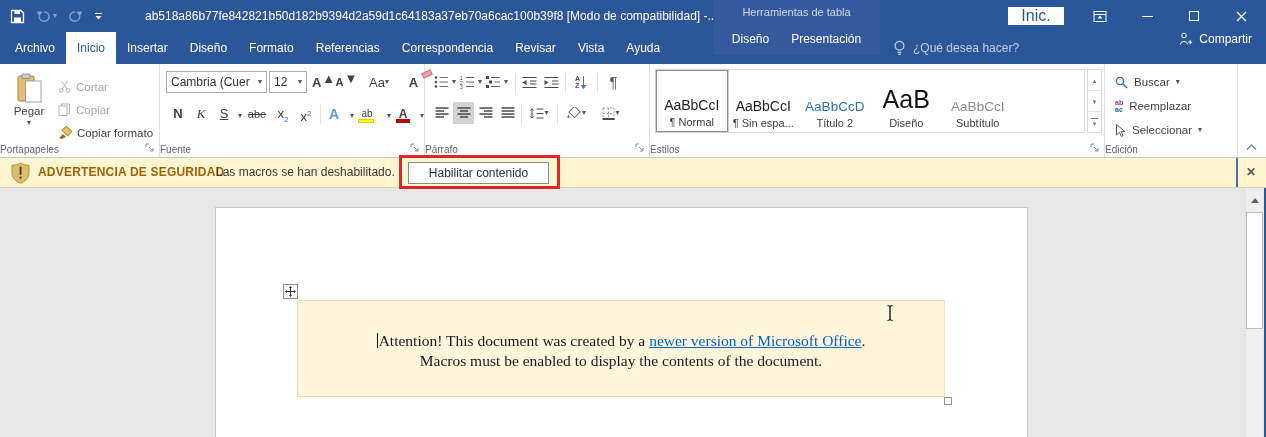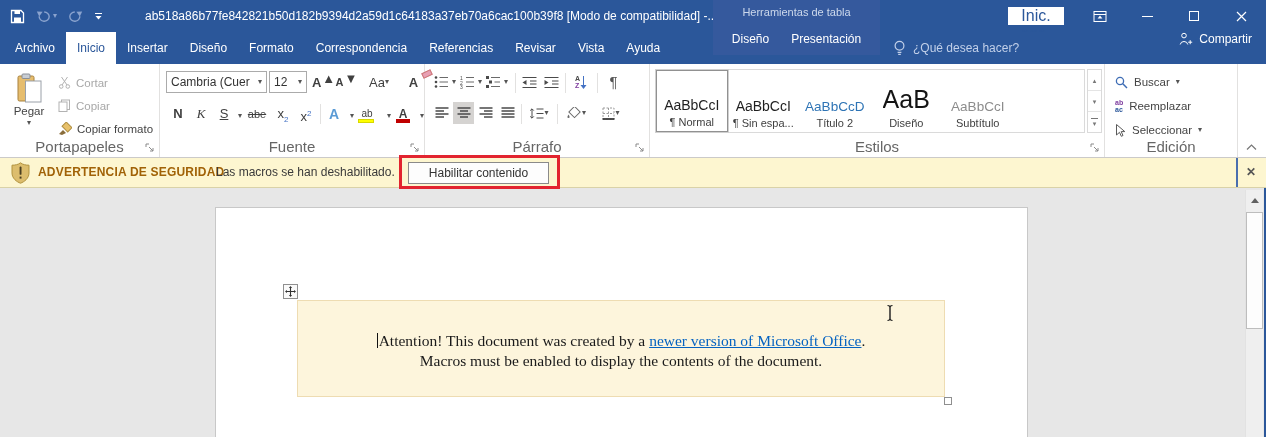--- a/index.html
+++ b/index.html
@@ -25,23 +25,23 @@
   
   .tabrow{position:absolute;left:0;top:32px;width:1266px;height:32px;background:#2b579a;display:flex;padding-left:4px}
   .tab{color:#fff;font-size:12px;line-height:32px;padding:0 11px;white-space:nowrap}
   .tab.active{background:#fff;color:#2b579a}
   .tellme{position:absolute;left:893px;top:32px;height:32px;display:flex;align-items:center;gap:7px;color:#c2d0e9;font-size:12px;z-index:3}
   .share{position:absolute;right:14px;top:32px;height:32px;display:flex;gap:6px;color:#fff;font-size:12px;z-index:3}
 
   
   .ribbon{position:absolute;left:0;top:64px;width:1266px;height:94px;background:#fff;border-bottom:1px solid #cbcac9}
   .grp{position:absolute;top:0;height:93px;border-right:1px solid #e2e1e0}
-  .grp-label{position:absolute;bottom:2px;left:0;right:0;text-align:center;font-size:15px;color:#666}
+  .grp-label{position:absolute;bottom:2px;left:0;right:0;text-align:left;font-size:10px;color:#666}
   .launcher{position:absolute;right:4px;bottom:4px;width:10px;height:10px}
-  .sbtn{display:flex;align-items:center;gap:5px;font-size:11.5px;color:#444;white-space:nowrap;height:21px}
+  .sbtn{display:flex;align-items:flex-end;gap:5px;font-size:11.5px;color:#444;white-space:nowrap;height:21px}
   .gray{color:#a8a8a8}
   .car{font-size:8px;color:#555;line-height:1}
   .fbtn{position:absolute;top:38px;height:24px;min-width:20px;text-align:center;line-height:24px;font-size:13px;color:#404040}
   .pbtn{position:absolute;width:21px;height:22px;display:flex;align-items:center;justify-content:center}
   .vsep{position:absolute;width:0;border-left:1px solid #e2e1e0}
   .combo{position:absolute;height:22px;border:1px solid #ababab;background:#fff;font-size:12px;color:#333;display:flex;align-items:center;padding:0 4px;gap:3px}
   .combo .val{flex:1;overflow:hidden;white-space:nowrap}
   
   .paste-btn{position:absolute;left:6px;top:5px;width:46px;height:74px;display:flex;flex-direction:column;align-items:center;gap:2px;padding-top:4px}
   .paste-btn .lbl{font-size:11.5px;color:#444}
@@ -161,22 +161,22 @@
     <span class="ctx-tab">Presentación</span>
   </div>
 </div>
 
 <div class="tabrow">
   <span class="tab">Archivo</span>
   <span class="tab active">Inicio</span>
   <span class="tab">Insertar</span>
   <span class="tab">Diseño</span>
   <span class="tab">Formato</span>
+  <span class="tab">Referencias</span>
   <span class="tab">Correspondencia</span>
-  <span class="tab">Referencias</span>
   <span class="tab">Revisar</span>
   <span class="tab">Vista</span>
   <span class="tab">Ayuda</span>
 </div>
 <div class="tellme">
   <span>
     <svg width="13" height="16" viewBox="0 0 13 16">
         <circle cx="6.5" cy="5.8" r="4.4" fill="none" stroke="#c2d0e9" stroke-width="1.2"></circle>
         <path d="M4.6 12.3 h3.8 M5.2 14.3 h2.6" stroke="#c2d0e9" stroke-width="1.2"></path>
       </svg>

